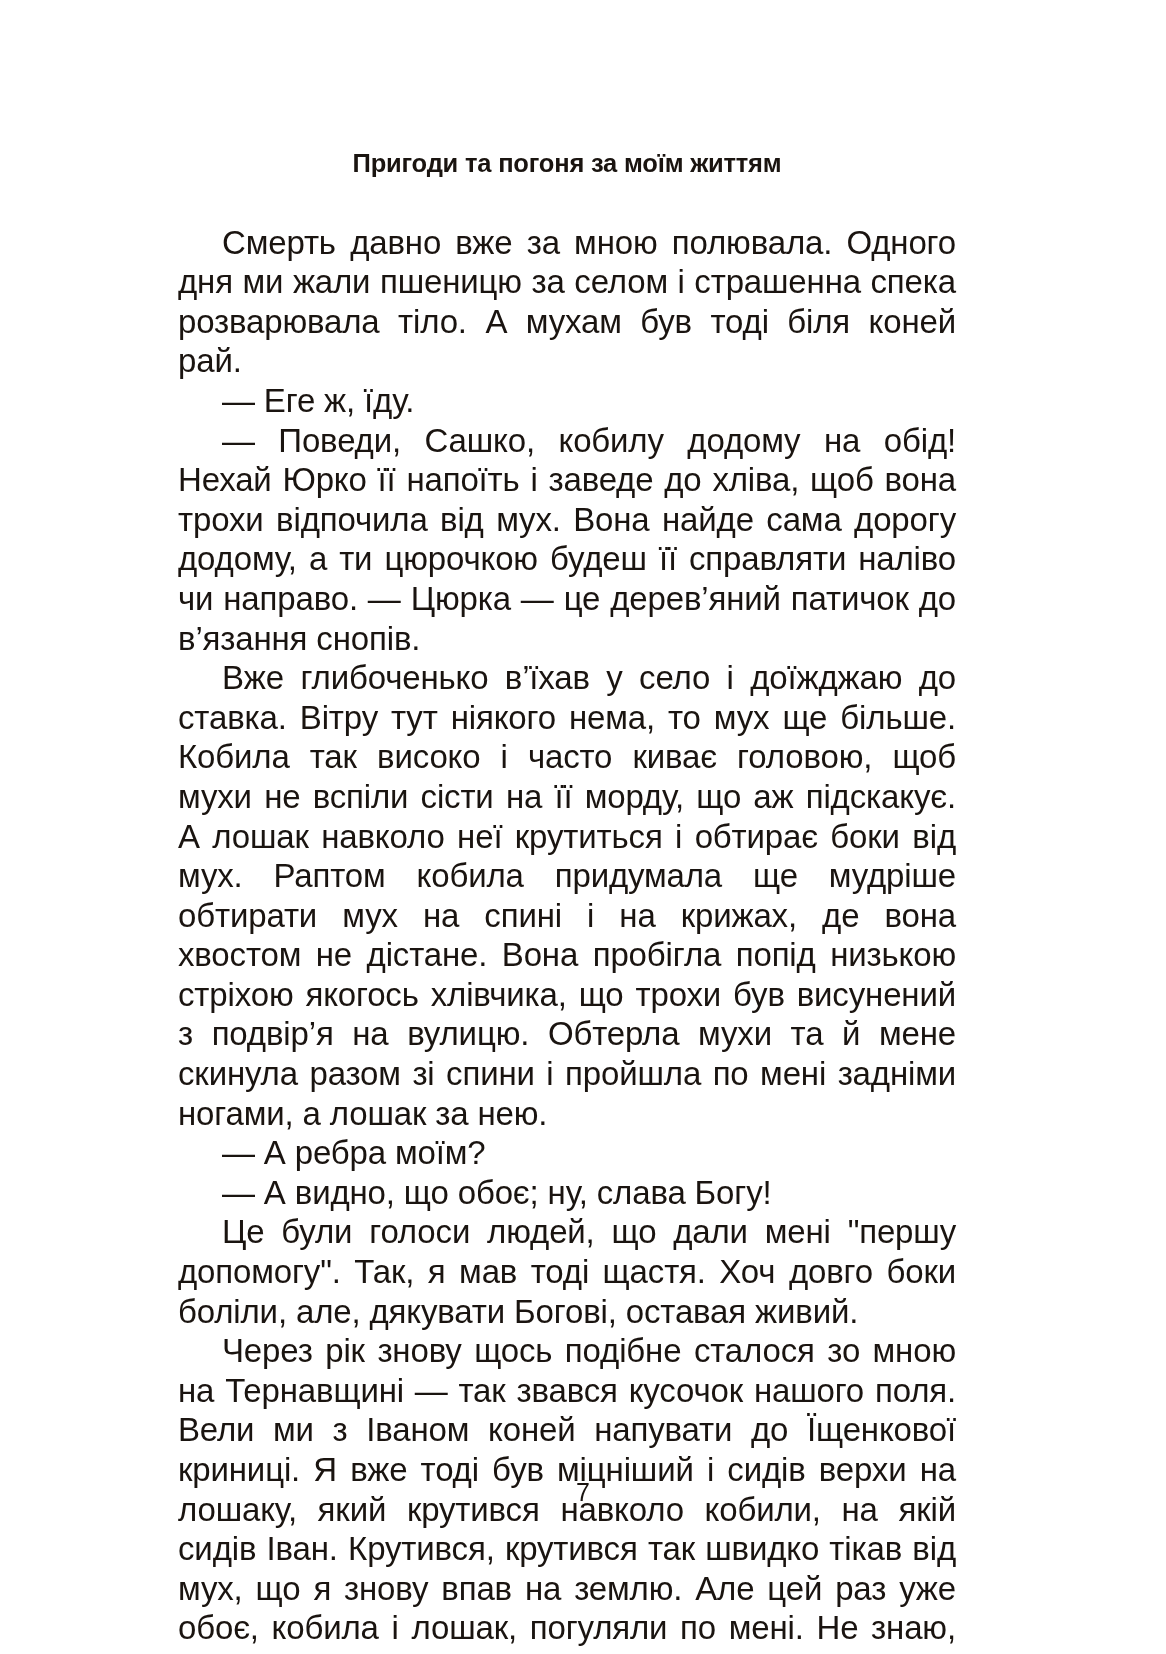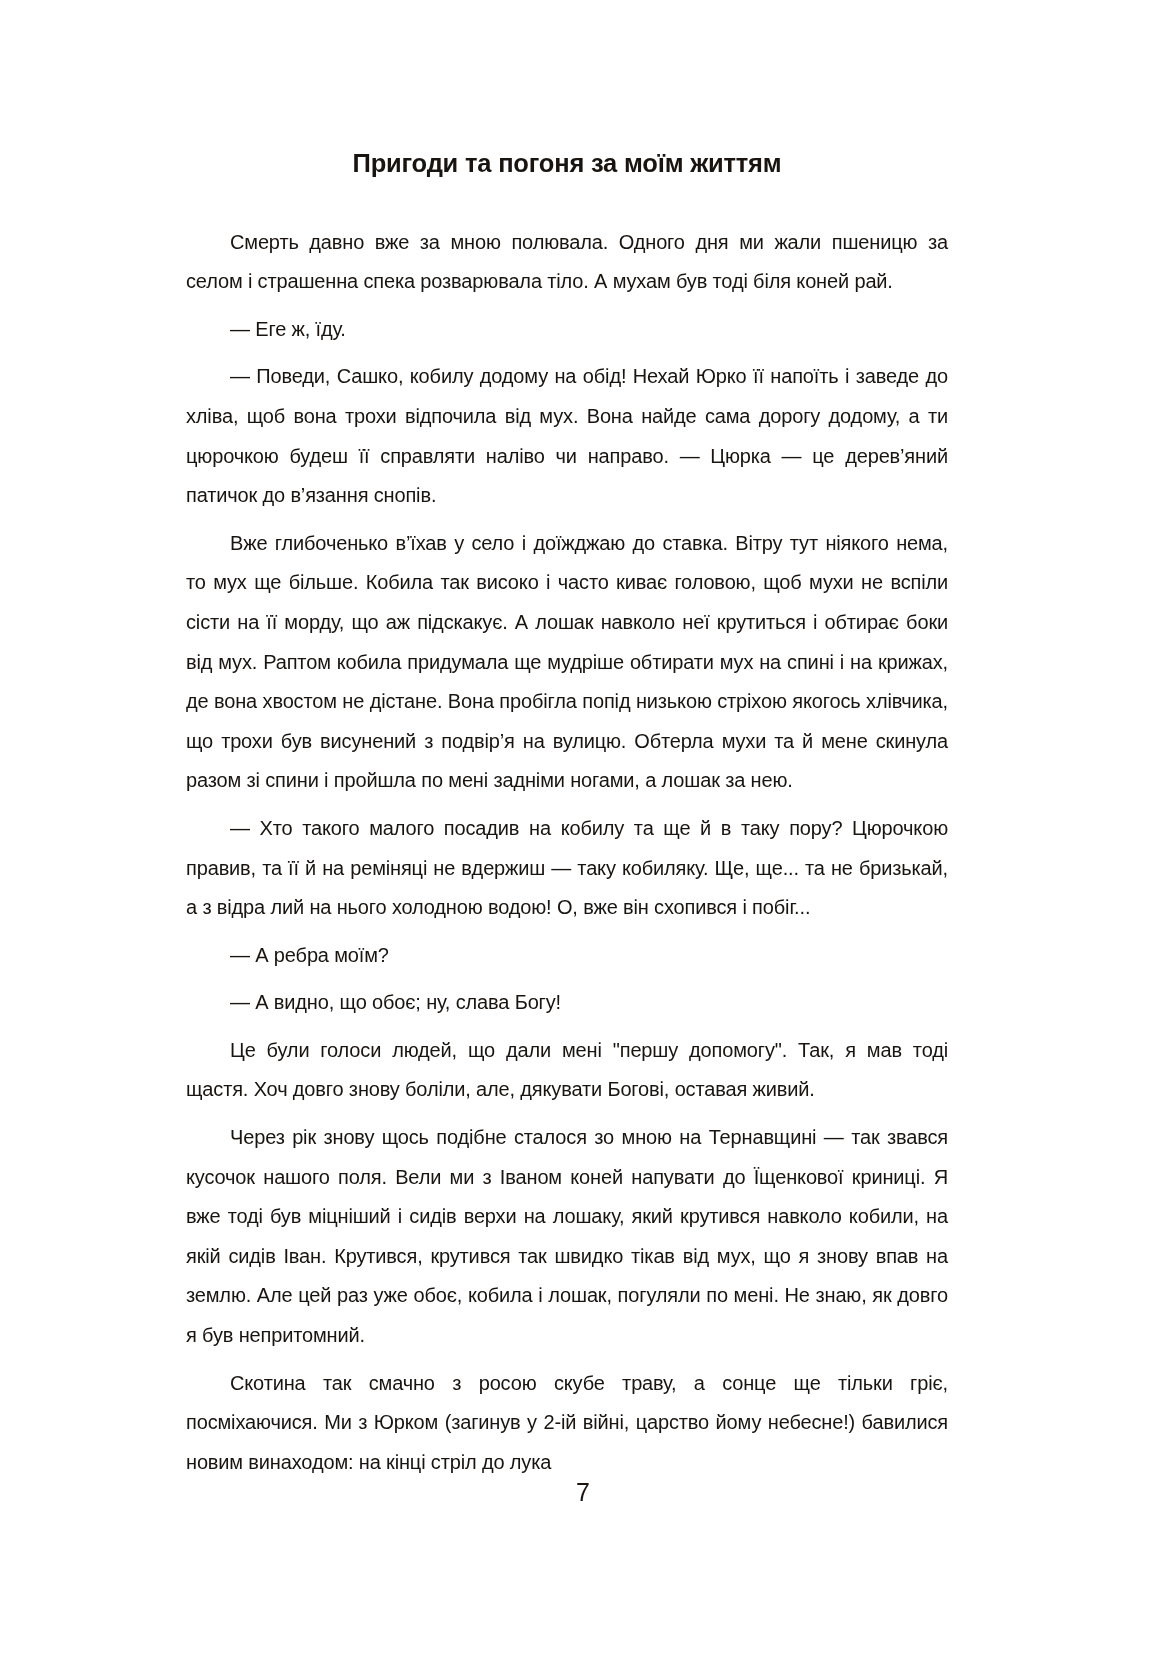--- a/index.html
+++ b/index.html
@@ -28,22 +28,22 @@
   #page-title {
     font-size: 25.5px;
     font-weight: bold;
     text-align: center;
     color: #1a1410;
     letter-spacing: -0.2px;
     margin: 0 0 44px 0;
     line-height: 1.2;
   }
   .para {
-    margin: 8px;
-    font-size: 20px;
+    margin: 0;
+    font-size: 33px;
     line-height: 39.6px;
     color: #1a1410;
     text-align: justify;
     text-indent: 44px;
     letter-spacing: -0.15px;
     word-spacing: 0px;
     -webkit-hyphens: none;
     hyphens: none;
   }
   
@@ -66,24 +66,23 @@
 <div id="page" style="background: rgb(255, 255, 255);">
 
   <div id="content" style="color: rgb(26, 20, 16);">
 
     <h1 id="page-title">Пригоди та погоня за моїм життям</h1>
 
     <p class="para">Смерть давно вже за мною полювала. Одного дня ми жали пшеницю за селом і страшенна спека розварювала тіло. А мухам був тоді біля коней рай.</p>
     <p class="para">— Еге ж, їду.</p>
     <p class="para">— Поведи, Сашко, кобилу додому на обід! Нехай Юрко її напоїть і заведе до хліва, щоб вона трохи відпочила від мух. Вона найде сама дорогу додому, а ти цюрочкою будеш її справляти наліво чи направо. — Цюрка — це дерев’яний патичок до в’язання снопів.</p>
     <p class="para">Вже глибоченько в’їхав у село і доїжджаю до ставка. Вітру тут ніякого нема, то мух ще більше. Кобила так високо і часто киває головою, щоб мухи не вспіли сісти на її морду, що аж підскакує. А лошак навколо неї крутиться і обтирає боки від мух. Раптом кобила придумала ще мудріше обтирати мух на спині і на крижах, де вона хвостом не дістане. Вона пробігла попід низькою стріхою якогось хлівчика, що трохи був висунений з подвір’я на вулицю. Обтерла мухи та й мене скинула разом зі спини і пройшла по мені задніми ногами, а лошак за нею.</p>
-    <p class="para">— Хто такого малого посадив на кобилу та ще й в таку пору? Цюрочкою правив, та її й на реміняці не вдержиш — таку кобиляку. Ще, ще... та не бризькай, а з відра лий на нього холодною водою! О, вже він схопився і побіг...</p>
     <p class="para">— А ребра моїм?</p>
     <p class="para">— А видно, що обоє; ну, слава Богу!</p>
-    <p class="para">Це були голоси людей, що дали мені "першу допомогу". Так, я мав тоді щастя. Хоч довго знову боліли, але, дякувати Богові, оставая живий.</p>
+    <p class="para">Це були голоси людей, що дали мені "першу допомогу". Так, я мав тоді щастя. Хоч довго боки боліли, але, дякувати Богові, оставая живий.</p>
     <p class="para">Через рік знову щось подібне сталося зо мною на Тернавщині — так звався кусочок нашого поля. Вели ми з Іваном коней напувати до Їщенкової криниці. Я вже тоді був міцніший і сидів верхи на лошаку, який крутився навколо кобили, на якій сидів Іван. Крутився, крутився так швидко тікав від мух, що я знову впав на землю. Але цей раз уже обоє, кобила і лошак, погуляли по мені. Не знаю, як довго я був непритомний.</p>
     <p class="para">Скотина так смачно з росою скубе траву, а сонце ще тільки гріє, посміхаючися. Ми з Юрком (загинув у 2-ій війні, царство йому небесне!) бавилися новим винаходом: на кінці стріл до лука</p>
 
   </div>
 
   <div id="folio">7</div>
 
 </div>
 
 </body></html>

